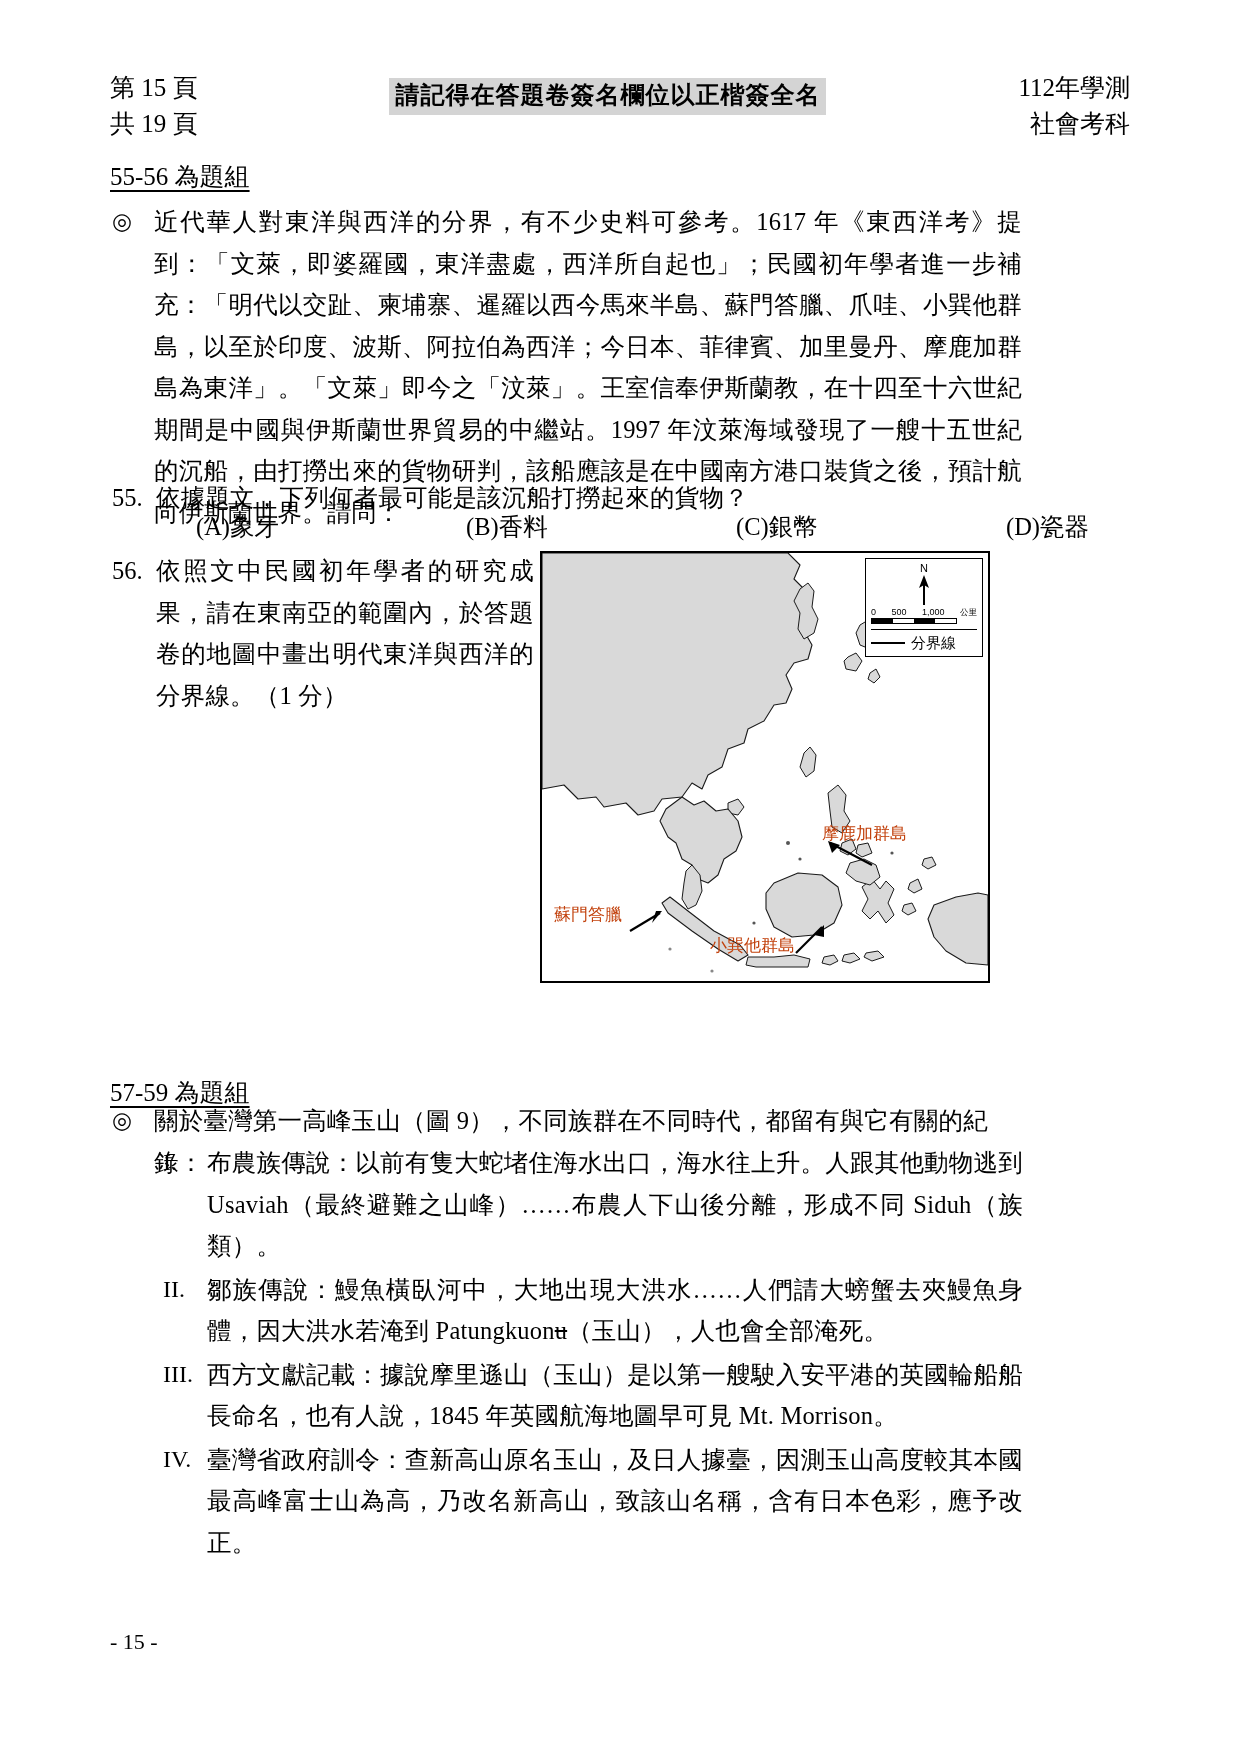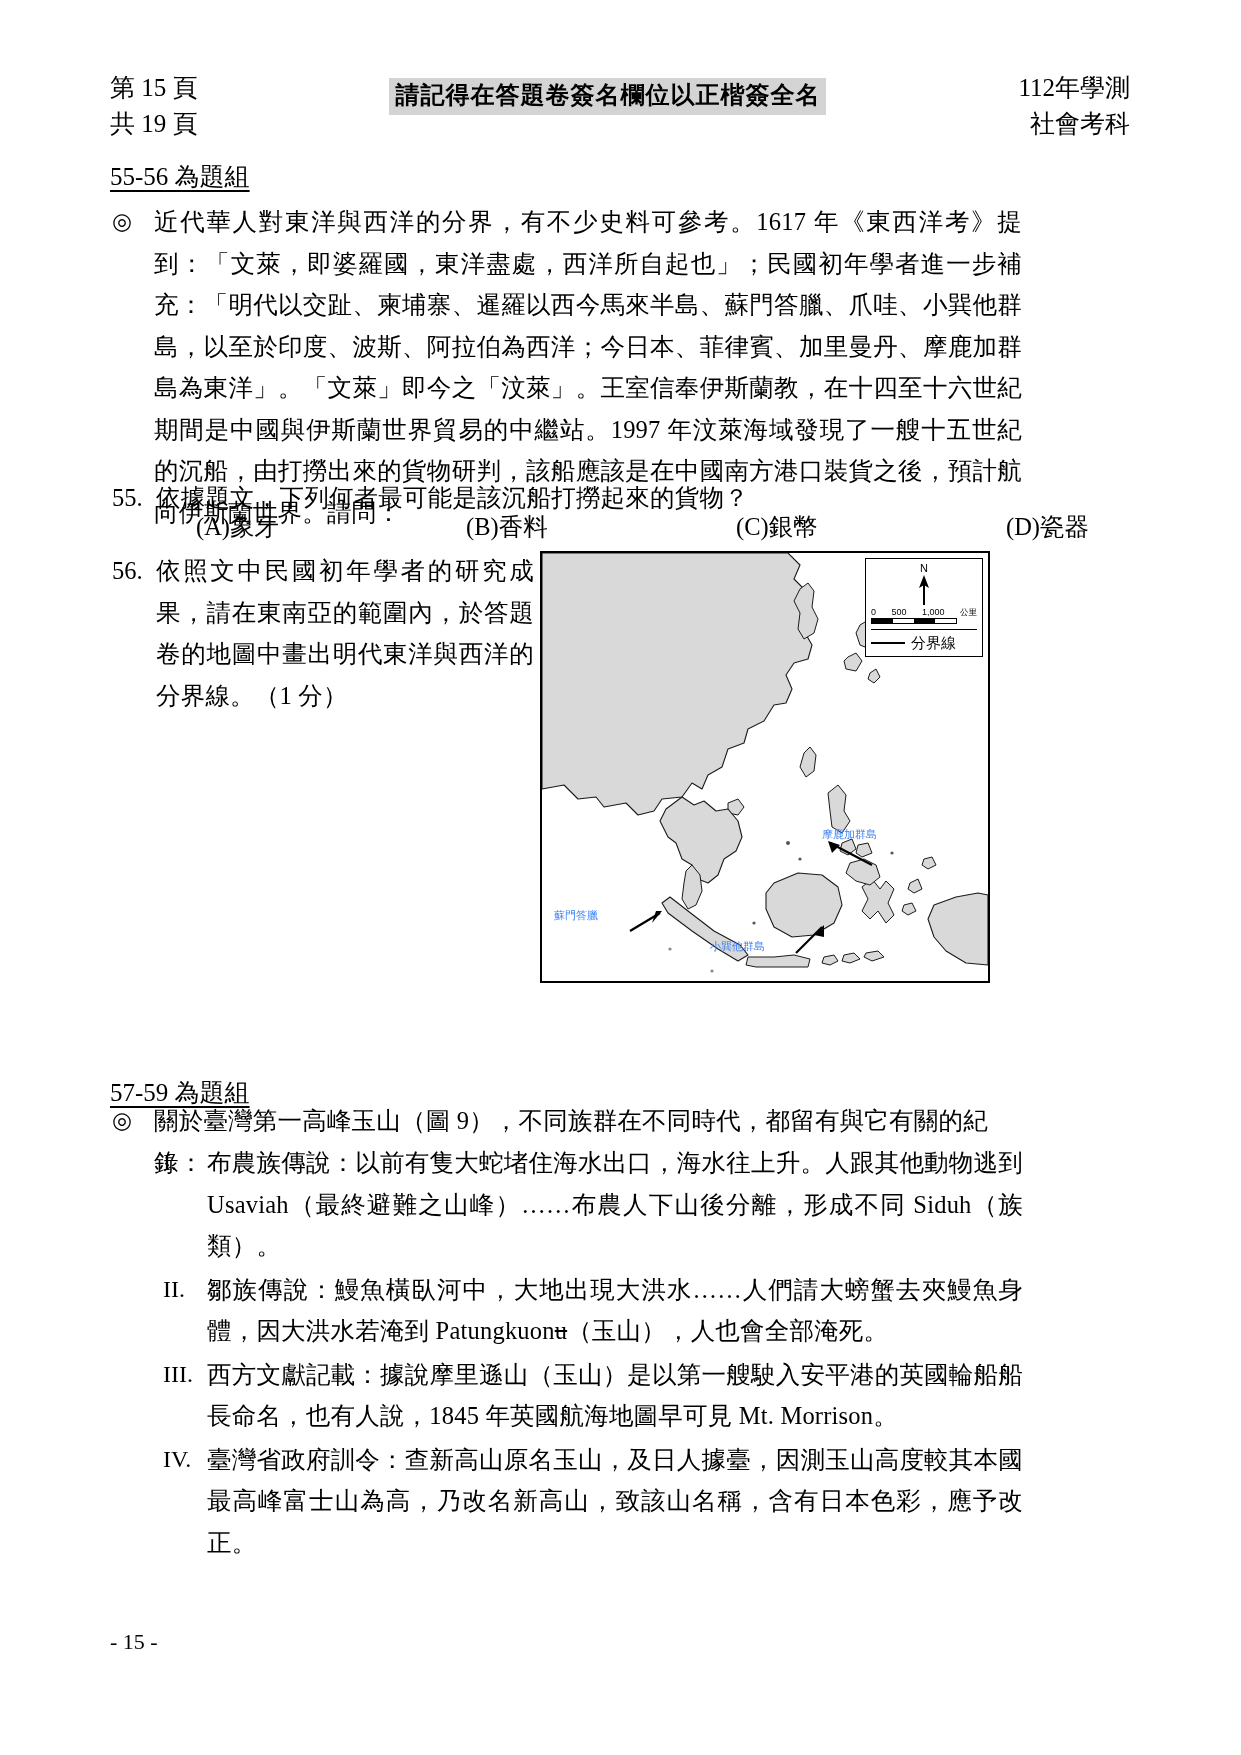--- a/index.html
+++ b/index.html
@@ -128,24 +128,24 @@
     border: 2px solid #000;
     background: #ffffff;
     box-sizing: border-box;
     overflow: hidden;
   }
   .map-figure svg { display: block; }
 
   .map-label {
     position: absolute;
     font-family: "Liberation Sans", "DejaVu Sans", sans-serif;
-    font-size: 11px;
+    font-size: 17px;
     line-height: 20px;
     white-space: nowrap;
-    color: #3b82f6;
+    color: #c2410c;
   }
 
   .legend-box {
     position: absolute;
     right: 5px;
     top: 5px;
     width: 118px;
     border: 1.6px solid #000;
     background: #fff;
     box-sizing: border-box;

